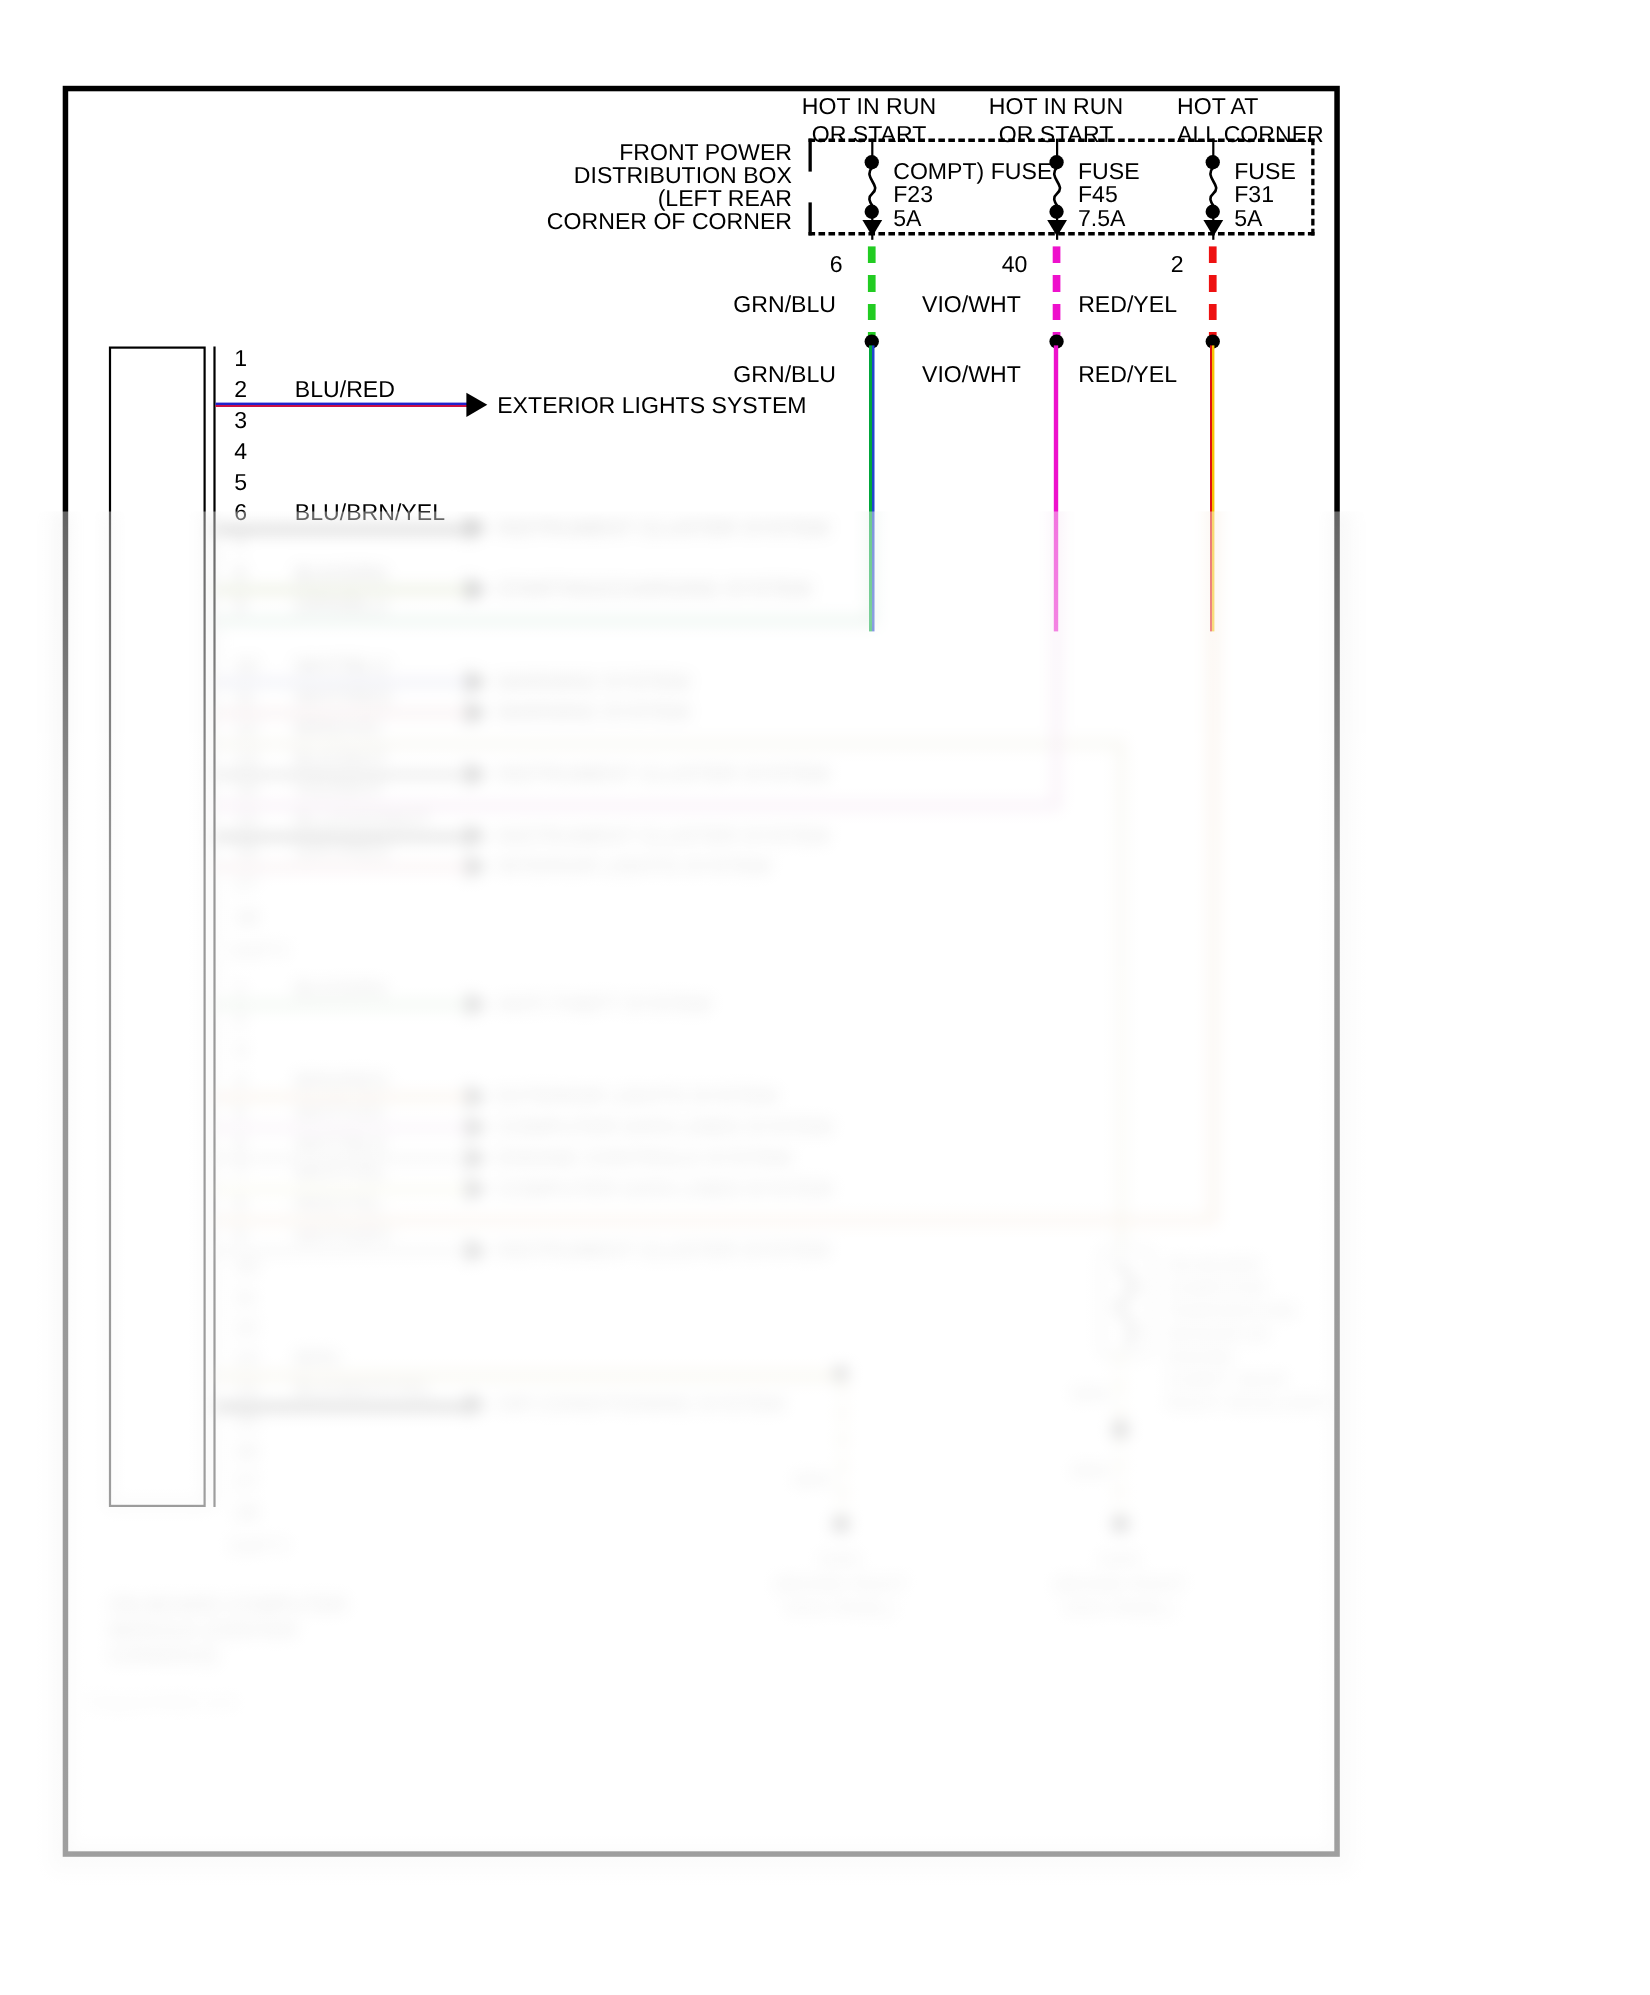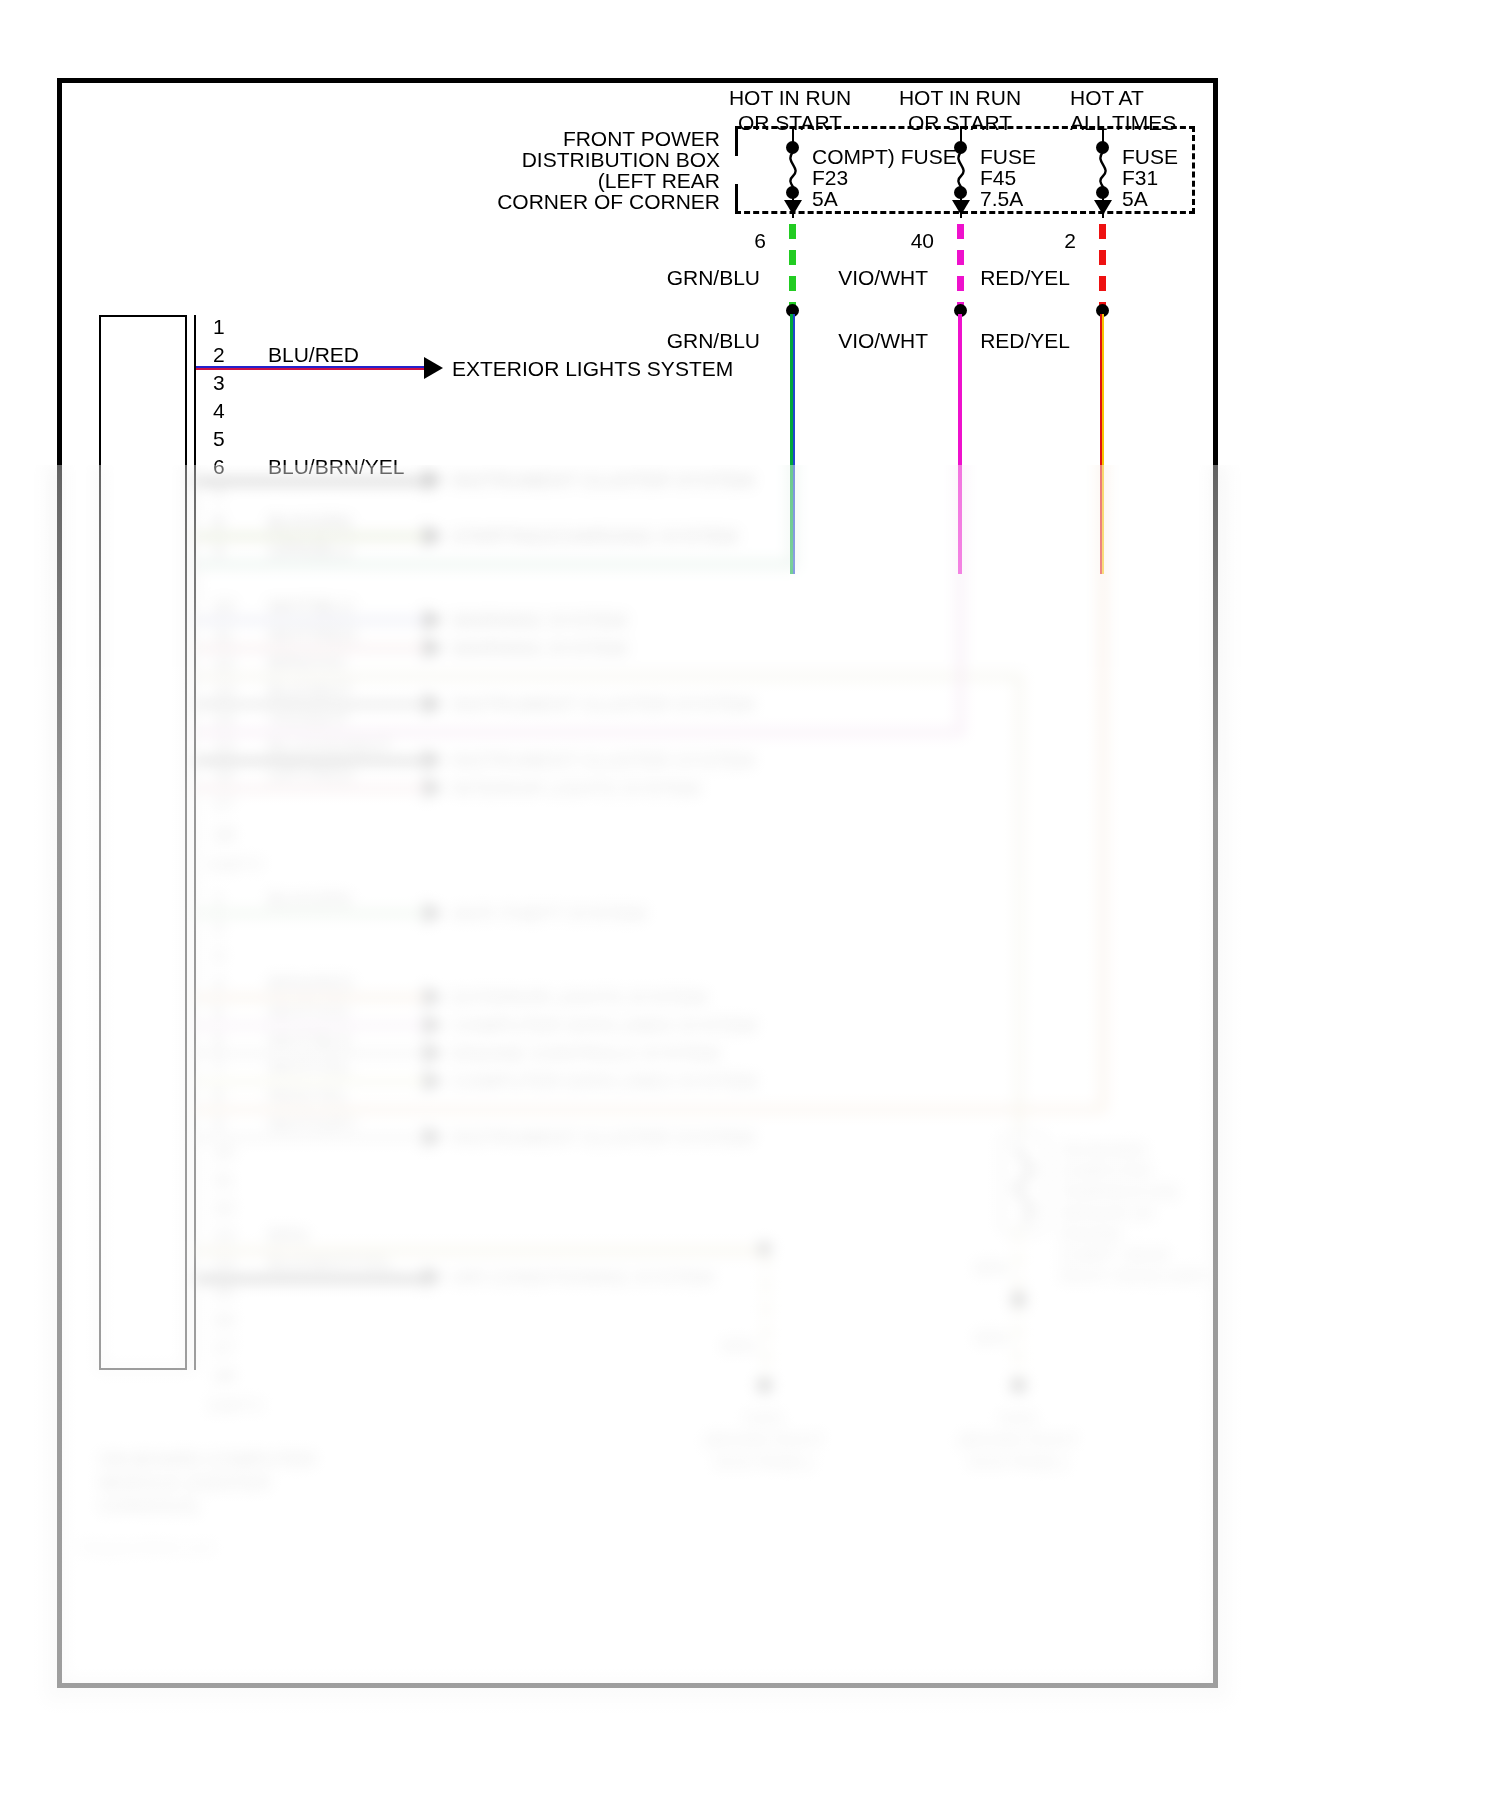--- a/index.html
+++ b/index.html
@@ -77,21 +77,21 @@
 
     <div class="sheet-frame"></div>
 
     <div class="t c" style="left:690px;top:85px;width:200px;">HOT IN RUN</div>
     <div class="t c" style="left:690px;top:110px;width:200px;">OR START</div>
 
     <div class="t c" style="left:860px;top:85px;width:200px;">HOT IN RUN</div>
     <div class="t c" style="left:860px;top:110px;width:200px;">OR START</div>
 
     <div class="t" style="left:1070px;top:85px;">HOT AT</div>
-    <div class="t" style="left:1070px;top:110px;">ALL TIMES</div>
+    <div class="t" style="left:1070px;top:110px;">ALL CORNER</div>
 
     <div class="t r" style="left:470px;top:126px;width:250px;">FRONT POWER</div>
     <div class="t r" style="left:470px;top:147px;width:250px;">DISTRIBUTION BOX</div>
     <div class="t r" style="left:470px;top:168px;width:250px;">(LEFT REAR</div>
     <div class="t r" style="left:470px;top:189px;width:250px;">CORNER OF CORNER</div>
 
     <div class="fusebox"></div>
 
     <div class="fusebox-left">
       <i style="top:0;height:30px;"></i>

